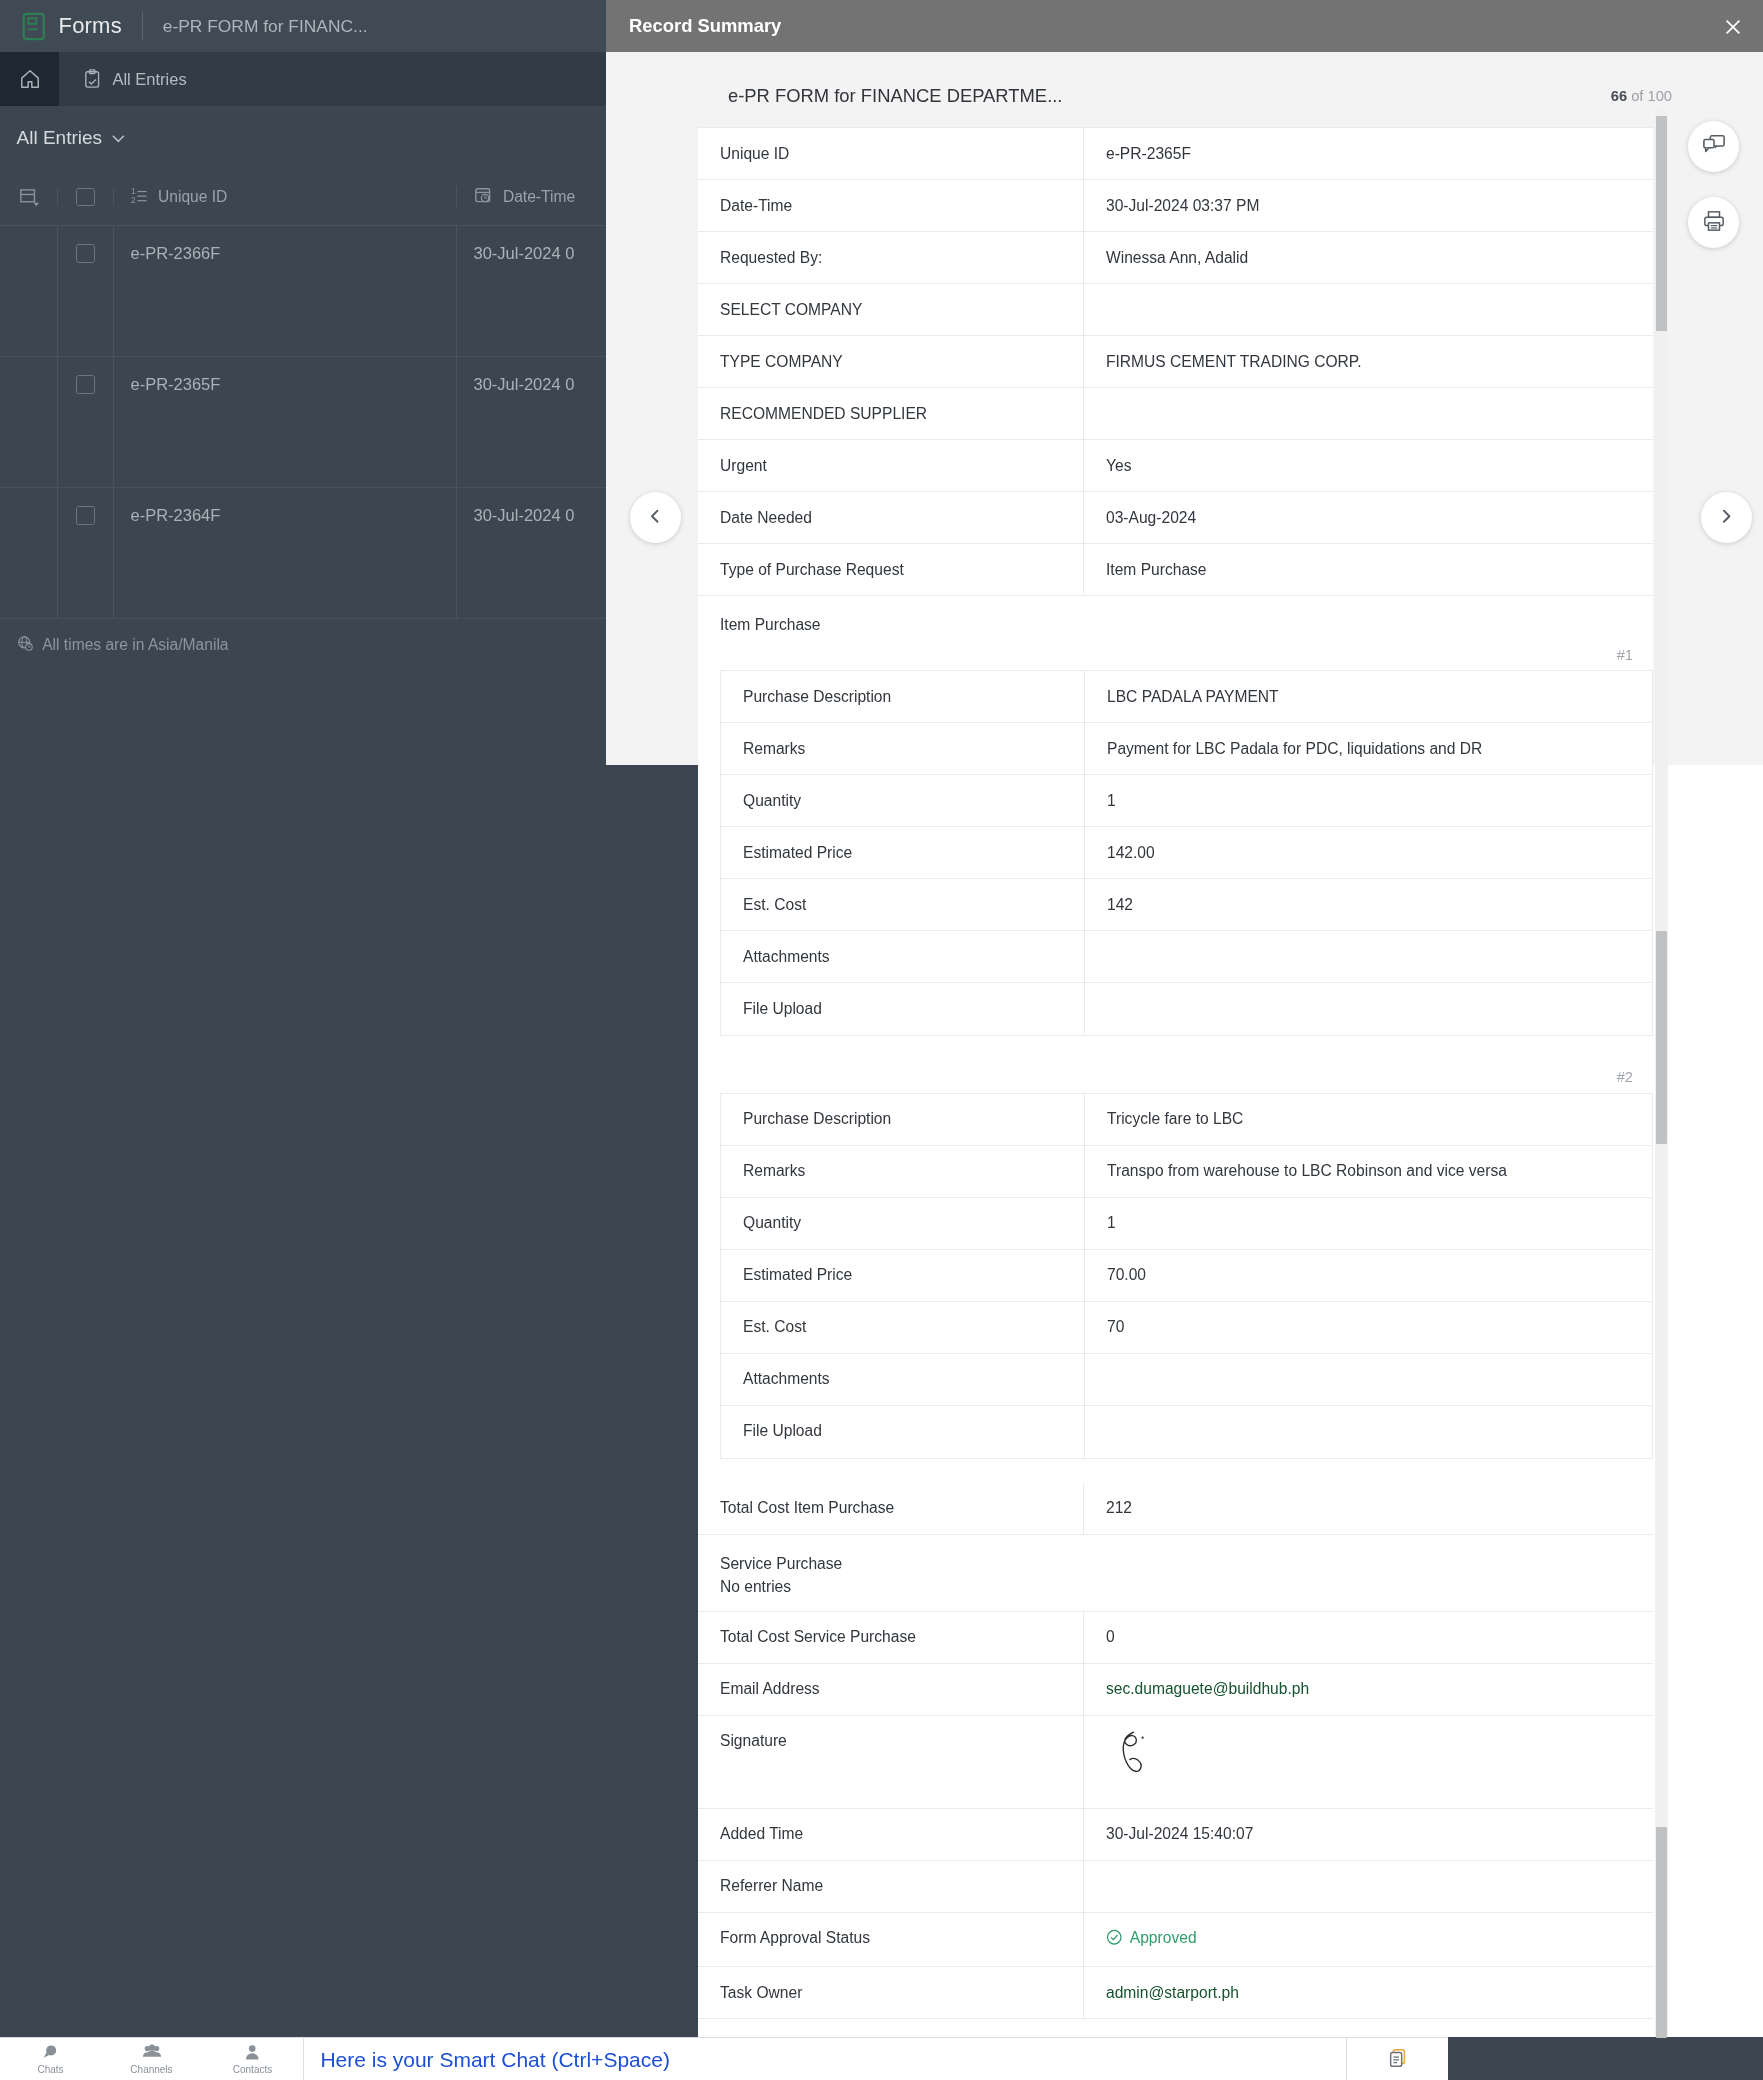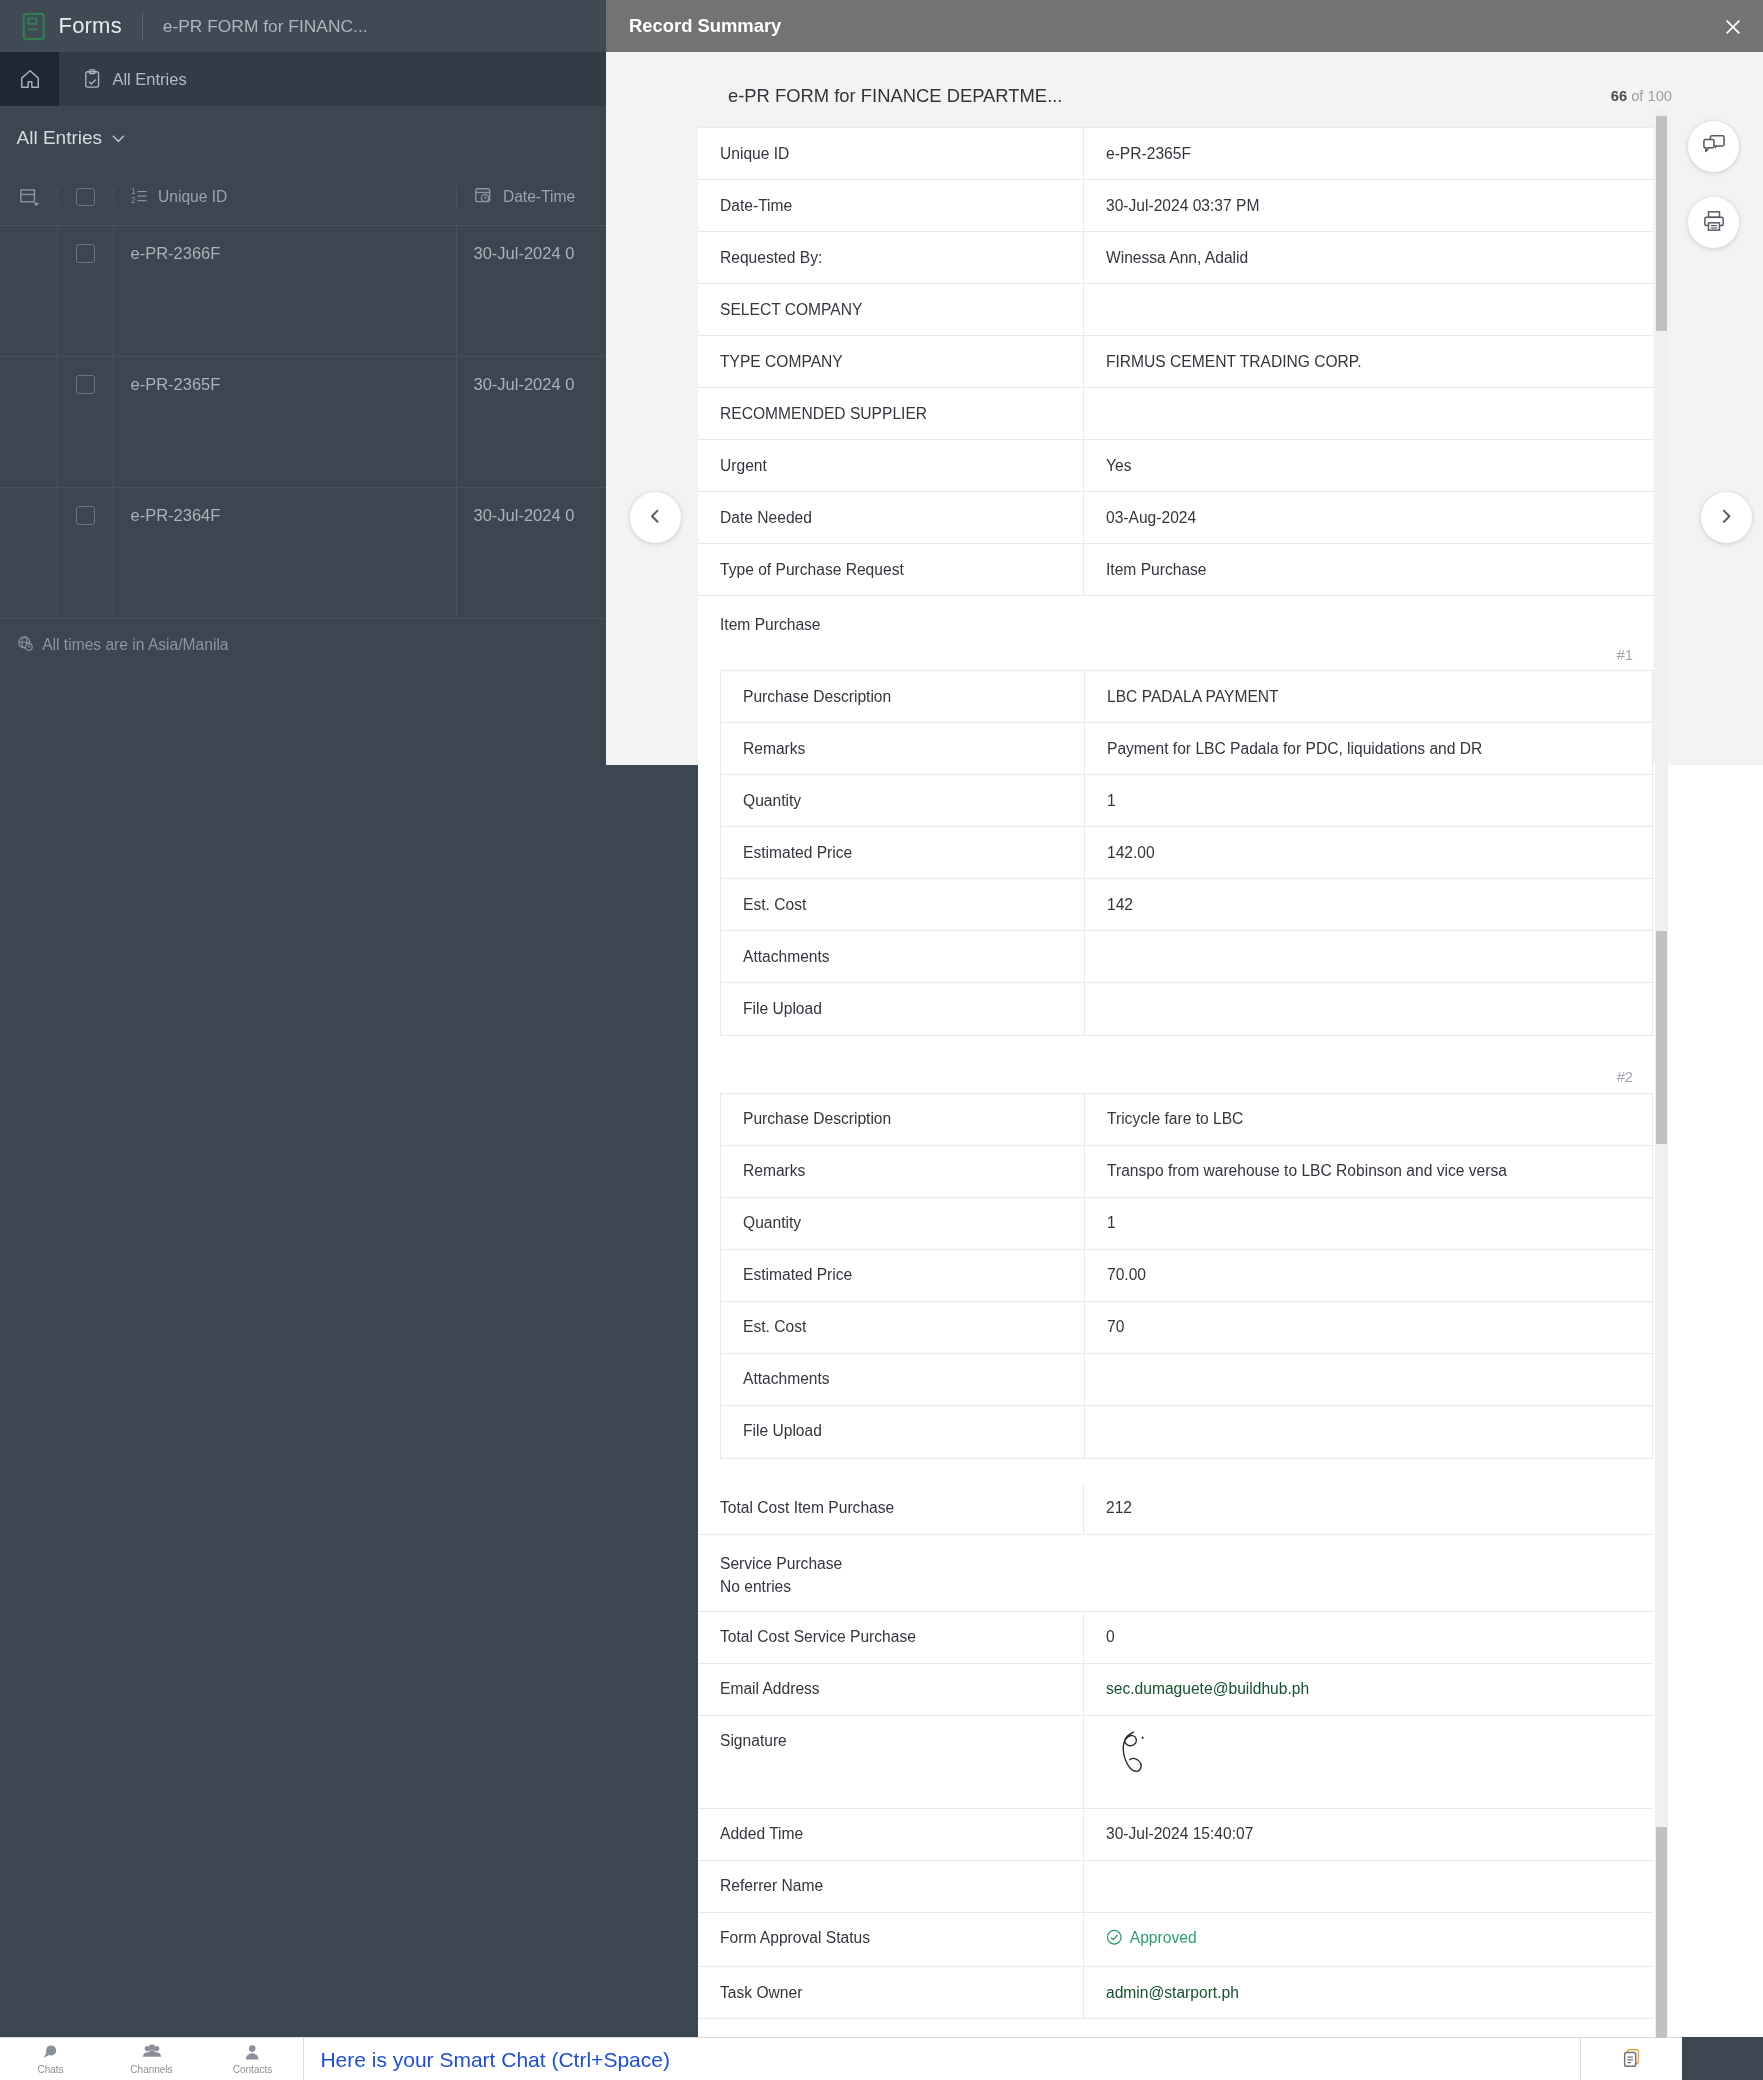--- a/index.html
+++ b/index.html
@@ -64,21 +64,21 @@
   .grid-row .c-check { align-items: flex-start; padding-top: 18.4px; }
   .grid-row .c-uid   { align-items: flex-start; padding-top: 18.4px; }
   .grid-row .c-date  { align-items: flex-start; padding-top: 18.4px; }
   .tz-note {
     position: absolute; left: 16.5px; top: 635px; display: flex; align-items: center; gap: 9.2px;
     color: #8d959d; font-size: 15.6px;
   }
 
   
   .dock {
-    position: absolute; left: 0; bottom: 0; width: 1682px; height: 44px;
+    position: absolute; left: 0; bottom: 0; width: 1448px; height: 44px;
     background: #ffffff; border-top: 0.9px solid #d9dcdf; display: flex; align-items: center;
   }
   .dock-items { display: flex; align-items: flex-end; height: 44px; }
   .dock-item {
     width: 101px; display: flex; flex-direction: column; align-items: center; justify-content: center;
     gap: 0.9px; color: #8a9097; font-size: 10px; height: 44px;
   }
   .dock-sep { width: 0.9px; height: 44px; background: #dcdfe2; }
   .dock-input {
     flex: 1; padding-left: 16.5px; color: #1d4ed8; font-size: 21px;

